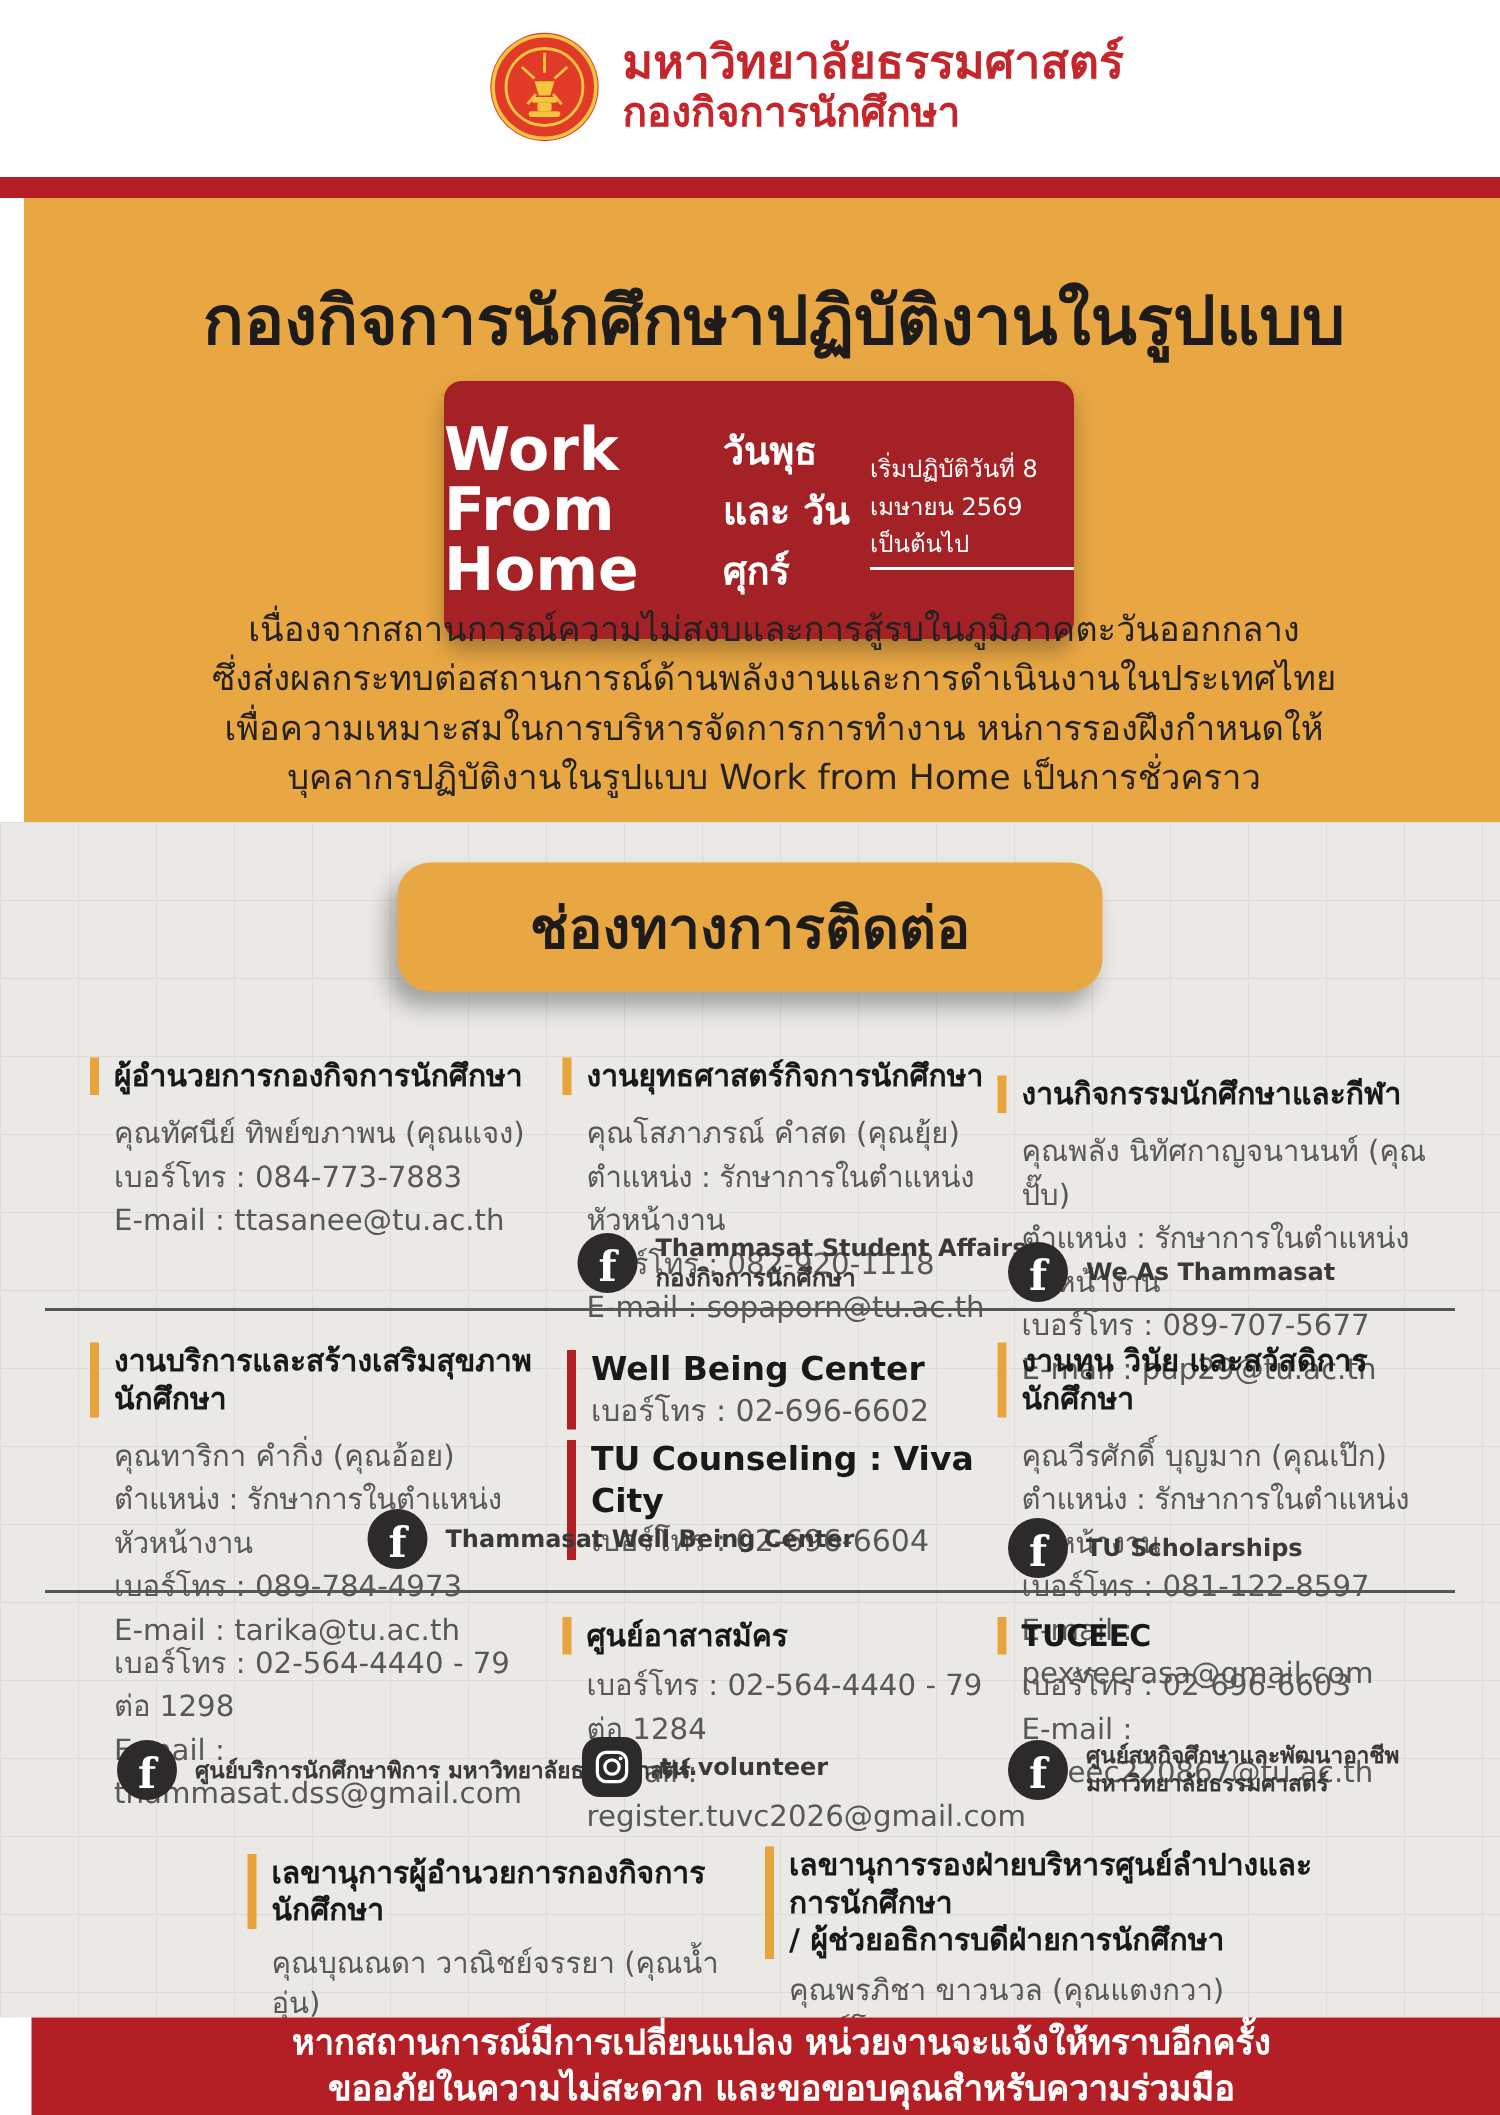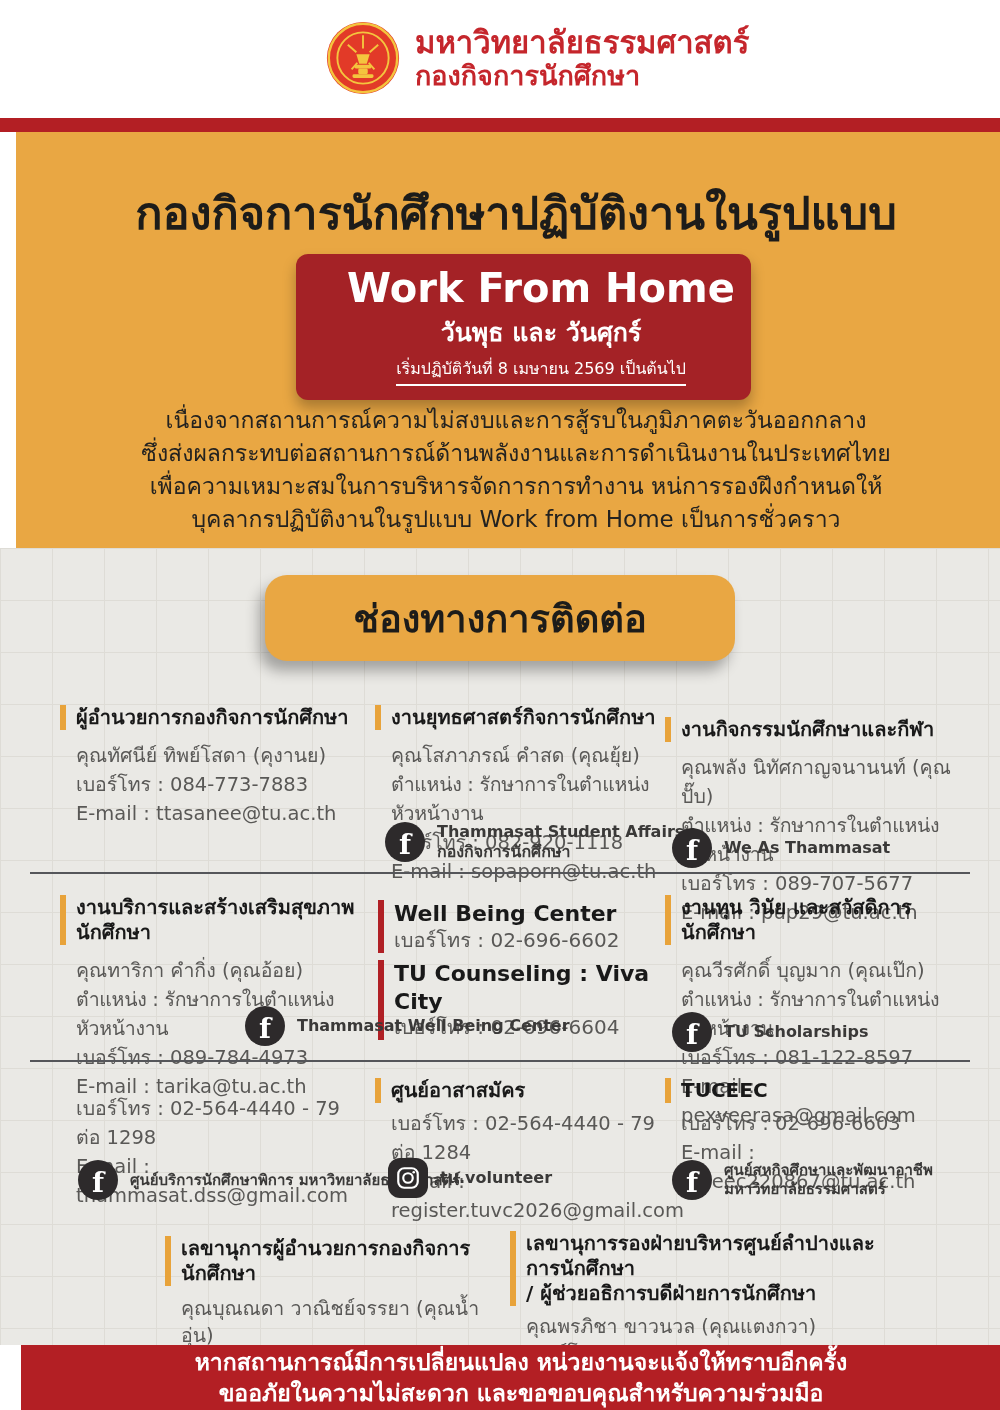--- a/index.html
+++ b/index.html
@@ -12,21 +12,21 @@
   .logo{width:76px;height:76px;flex:0 0 auto;}
   .org-lines{display:flex;flex-direction:column;line-height:1.15;}
   .org-line1{color:#c5262c;font-size:31px;font-weight:bold;}
   .org-line2{color:#c5262c;font-size:27px;font-weight:bold;}
 
   .red-bar{position:absolute;left:0;top:118px;width:1000px;height:14px;background:#b31f24;}
 
   
   .hero{position:absolute;left:16px;top:132px;width:1000px;height:416px;background:#e9a743;}
   .hero-title{position:absolute;left:0;top:45px;width:1000px;text-align:center;font-size:45px;font-weight:bold;color:#1d1c1a;white-space:nowrap;}
-  .wfh-box{position:absolute;left:280px;top:122px;width:420px;height:146px;background:#a42226;border-radius:12px;box-shadow:0 8px 14px rgba(0,0,0,0.28);display:flex;flex-direction:column;align-items:center;justify-content:center;gap:4px;padding-left:35px;}
+  .wfh-box{position:absolute;left:280px;top:122px;width:420px;height:172px;background:#a42226;border-radius:12px;box-shadow:0 8px 14px rgba(0,0,0,0.28);display:flex;flex-direction:row;align-items:center;justify-content:center;gap:4px;}
   .wfh-title{color:#ffffff;font-size:40px;font-weight:bold;line-height:1.0;}
   .wfh-days{color:#ffffff;font-size:25px;font-weight:bold;}
   .wfh-start{color:#ffffff;font-size:16px;border-bottom:2px solid #ffffff;padding-bottom:3px;}
   .hero-paragraph{position:absolute;left:0;top:272px;width:1000px;text-align:center;font-size:23px;color:#232220;line-height:33px;}
 
   
   .contact-area{position:absolute;left:0;top:548px;width:1000px;height:797px;
     background-color:#eae9e5;
     background-image:linear-gradient(#dedcd6 1px,transparent 1px),linear-gradient(90deg,#dedcd6 1px,transparent 1px);
     background-size:52px 52px;}
@@ -100,21 +100,21 @@
       <div>บุคลากรปฏิบัติงานในรูปแบบ Work from Home เป็นการชั่วคราว</div>
     </div>
   </div>
 
   <div class="contact-area">
     <div class="contact-btn">ช่องทางการติดต่อ</div>
 
     <div class="card" style="left:60px;top:157px;width:300px;">
       <div class="card-heading">ผู้อำนวยการกองกิจการนักศึกษา</div>
       <div class="card-body">
-        <div>คุณทัศนีย์  ทิพย์โสดา (คุงานย)</div>
+        <div>คุณทัศนีย์  ทิพย์ขภาพน (คุณแจง)</div>
         <div>เบอร์โทร : 084-773-7883</div>
         <div>E-mail : ttasanee@tu.ac.th</div>
       </div>
     </div>
 
     <div class="card" style="left:375px;top:157px;width:290px;">
       <div class="card-heading">งานยุทธศาสตร์กิจการนักศึกษา</div>
       <div class="card-body">
         <div>คุณโสภาภรณ์ คำสด (คุณยุ้ย)</div>
         <div class="tight">ตำแหน่ง : รักษาการในตำแหน่งหัวหน้างาน</div>

